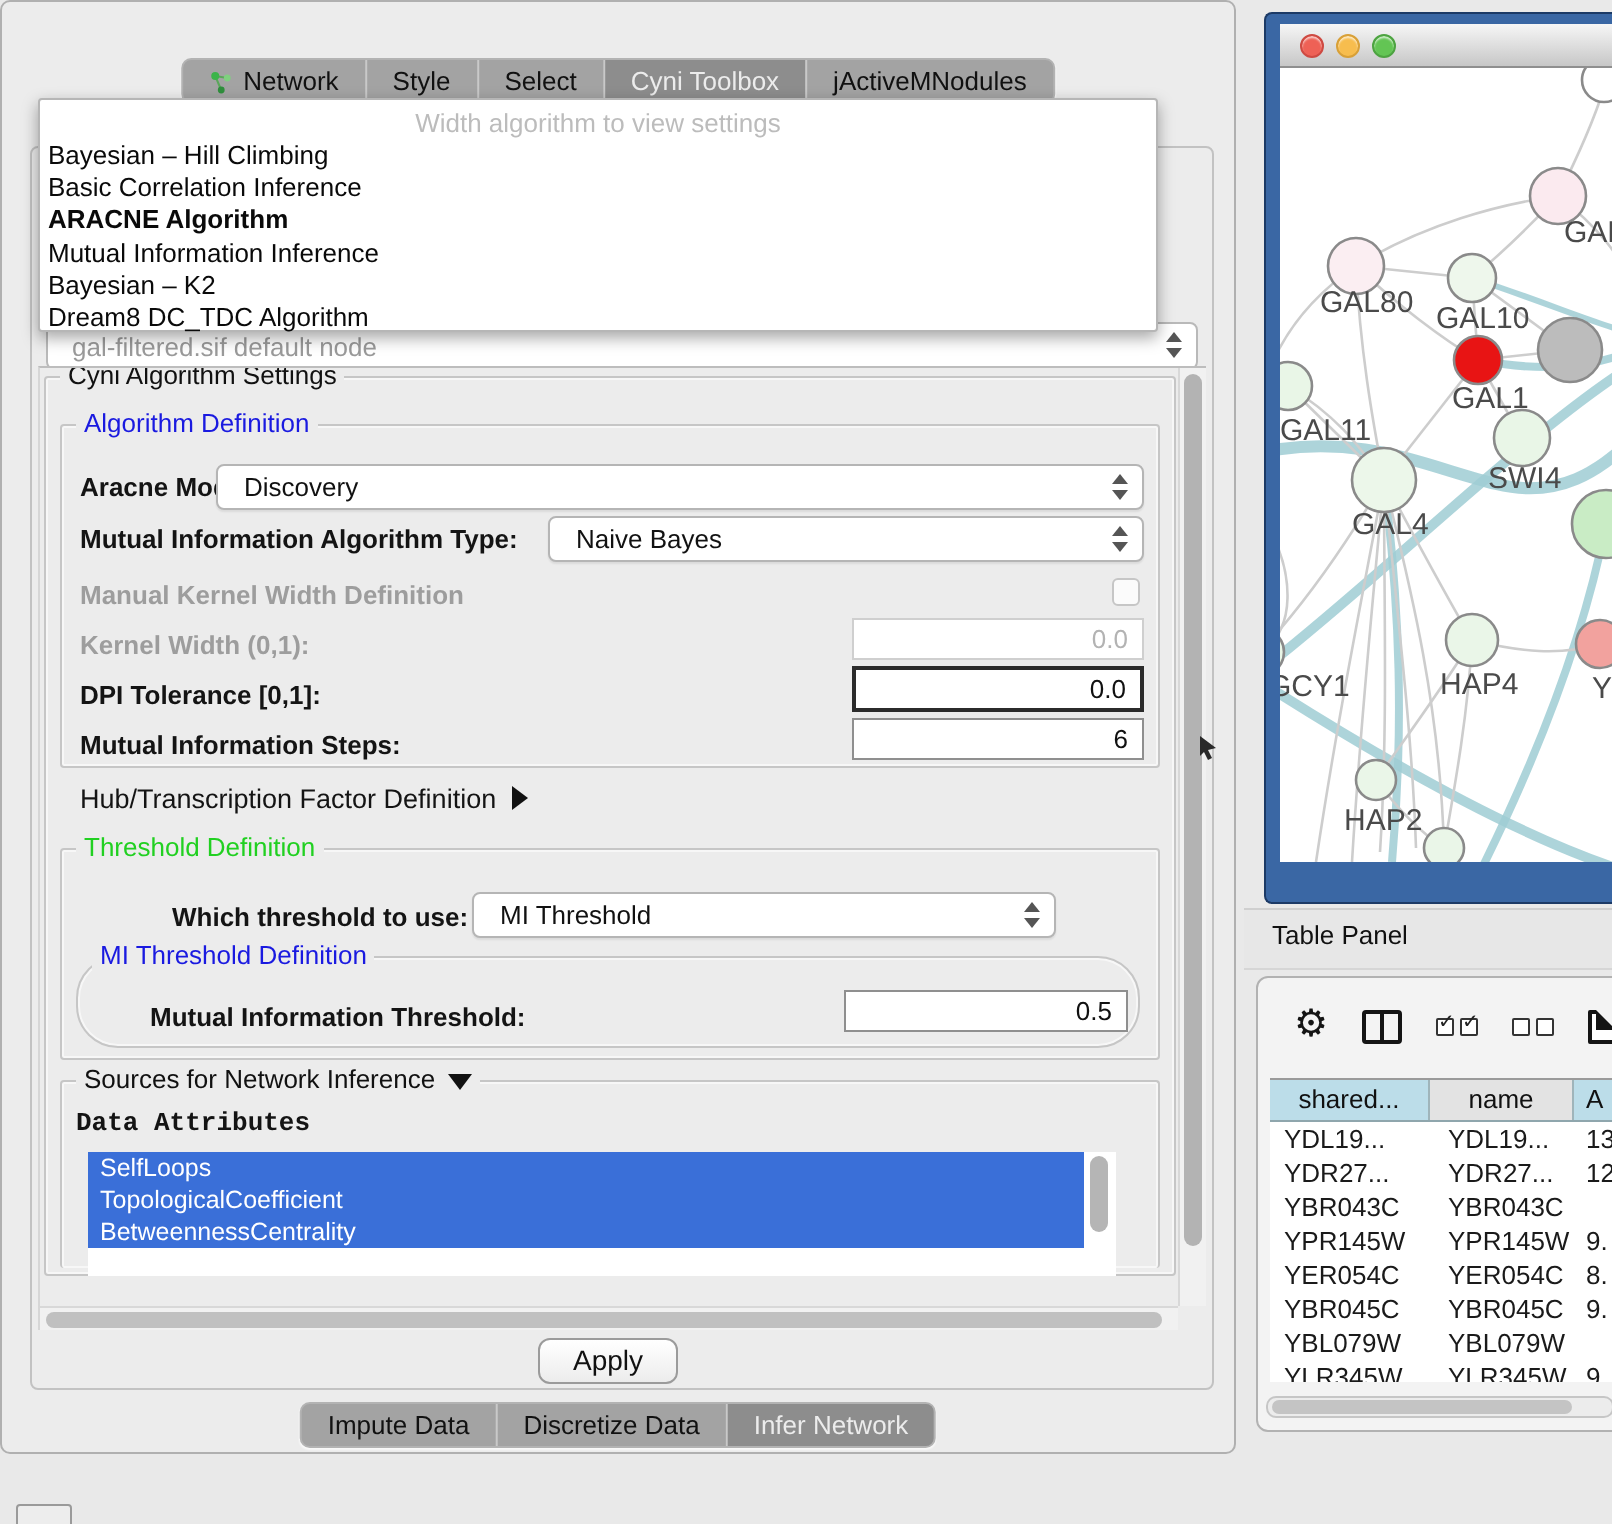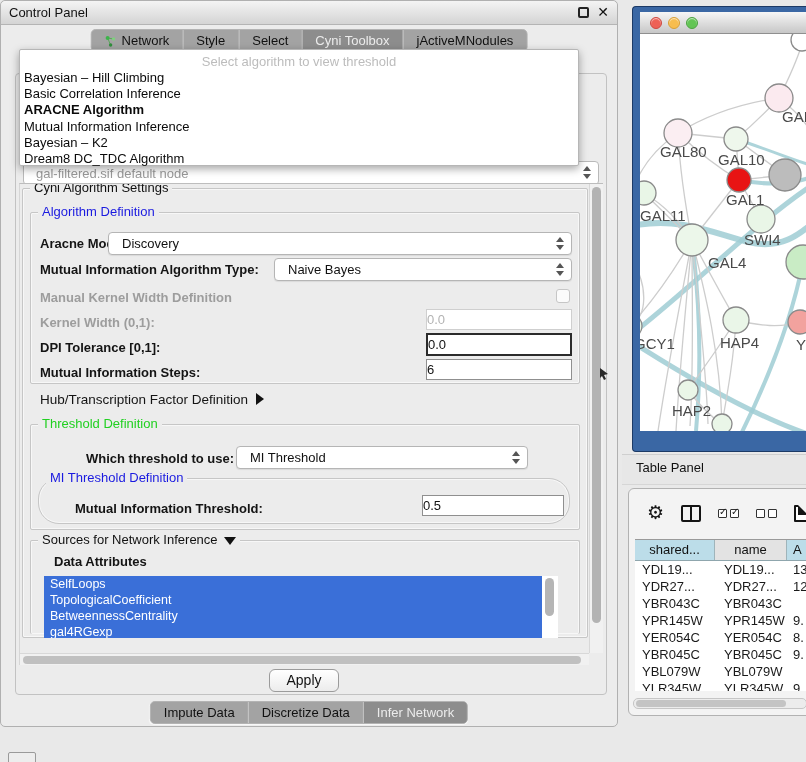--- a/index.html
+++ b/index.html
@@ -63,21 +63,21 @@
   .plain { font-weight:normal; }
 
   .combo { position:absolute; height:23px; background:#fff; border:1px solid #b5b5b5;
     border-radius:4px; line-height:21px; padding-left:13px; font-size:13px; color:#111;
     box-shadow:0 1px 1px rgba(0,0,0,.08); }
   .spin { position:absolute; right:6px; top:4px; width:9px; height:13px; }
   .spin i { position:absolute; left:0; width:0; height:0; border-left:4.5px solid transparent; border-right:4.5px solid transparent; }
   .spin .up { top:0; border-bottom:5px solid #555; }
   .spin .dn { bottom:0; border-top:5px solid #555; }
 
-  .nfield { position:absolute; background:#fff; text-align:left; padding-right:7px;
+  .nfield { position:absolute; background:#fff; text-align:right; padding-right:7px;
     font-size:13px; line-height:19px; color:#111; }
   .nfield.dis { border:1px solid #cfcfcf; color:#b3b3b3; }
   .nfield.focus { border:2px solid #2b2b2b; }
   .nfield.norm { border:1px solid #8f8f8f; }
 
   .cb { position:absolute; width:14px; height:14px; border:1px solid #c6c6c6; border-radius:3px; background:#fbfbfb; }
 
   .tri-right { display:inline-block; width:0; height:0; border-top:6px solid transparent;
     border-bottom:6px solid transparent; border-left:8px solid #111; margin-left:8px; vertical-align:-1px; }
   .tri-down { display:inline-block; width:0; height:0; border-left:6px solid transparent;
@@ -143,27 +143,20 @@
 
   svg { display:block; }
   .e-g { stroke:#cdcdcd; stroke-width:1.3; fill:none; }
   .e-t { stroke:#9fccd3; fill:none; opacity:.85; }
 </style>
 </head>
 <body>
 
 <div id="control-panel">
 
-  <div class="cp-titlebar">
-    <span class="cp-title">Control Panel</span>
-    <span class="cp-ticons">
-      <span class="float-ic"></span>
-      <span class="close-ic">✕</span>
-    </span>
-  </div>
 
   <div class="tabbar" style="top:28px;">
     <div class="tab">
       <svg width="12" height="12" viewBox="0 0 12 12">
         <line x1="3" y1="3" x2="9" y2="4" stroke="#5aa75a" stroke-width="1"></line>
         <line x1="3" y1="3" x2="6" y2="10" stroke="#5aa75a" stroke-width="1"></line>
         <circle cx="3" cy="3" r="2" fill="#3cb44a"></circle>
         <circle cx="9" cy="4" r="1.7" fill="#7fd07f"></circle>
         <circle cx="6" cy="10" r="1.7" fill="#2f8f3c"></circle>
       </svg>
@@ -187,21 +180,21 @@
 
   <div class="partial-combo">
     <span>gal-filtered.sif default node</span>
     <span class="spin">
         <i class="up"></i>
         <i class="dn"></i>
       </span>
   </div>
 
   <div class="algo-overlay">
-    <div class="algo-ph">Select algorithm to view threshold</div>
+    <div class="algo-ph">Width algorithm to view settings</div>
     <div class="algo-item">Bayesian – Hill Climbing</div>
     <div class="algo-item">Basic Correlation Inference</div>
     <div class="algo-item bold">ARACNE Algorithm</div>
     <div class="algo-item">Mutual Information Inference</div>
     <div class="algo-item">Bayesian – K2</div>
     <div class="algo-item">Dream8 DC_TDC Algorithm</div>
   </div>
 
   <div class="scrollpane">
 
@@ -254,26 +247,25 @@
     </div>
     <div class="group" style="left:18px; top:294px; width:532px; height:46px;border-radius:21px;">
       <span class="gtitle blue">MI Threshold Definition</span>
     </div>
     <div class="flabel" style="left:44px; top:317px;margin-left:11px;">Mutual Information Threshold:</div>
     <div class="nfield norm" style="left:402px; top:311px; width:142px; height:21px;">0.5</div>
 
     <div class="group" style="left:10px; top:356px; width:550px; height:94px; border-bottom:none;">
       <span class="gtitle"><span>Sources for Network Inference</span><span class="tri-down"></span></span>
     </div>
-    <div class="flabel" style="left:34px; top:370px;">Data Attributes</div>
+    <div class="flabel" style="left:18px; top:370px;font-family:Liberation Mono, monospace;">Data Attributes</div>
     <div class="attr-list" style="left:24px; top:392px; width:514px; height:62px;">
       <div class="attr-row" style="background:#3a6fd8;">SelfLoops</div>
       <div class="attr-row" style="background:#3a6fd8;">TopologicalCoefficient</div>
       <div class="attr-row" style="background:#3a6fd8;">BetweennessCentrality</div>
-      <div class="attr-row" style="background:#3a6fd8;">gal4RGexp</div>
       <div class="attr-scroll">
           <div class="thumb"></div>
         </div>
     </div>
 
     <div class="vscroll">
         <div class="thumb"></div>
       </div>
     <div class="hscroll">
         <div class="thumb"></div>
@@ -356,21 +348,21 @@
         <circle cx="48" cy="356" r="10" fill="#eaf6e8"></circle>
         <circle cx="82" cy="390" r="10" fill="#eaf6e8"></circle>
       </g>
     </svg>
     <div class="nlabel" style="left:142px; top:74px;">GAL</div>
     <div class="nlabel" style="left:20px;  top:109px;">GAL80</div>
     <div class="nlabel" style="left:78px;  top:117px;">GAL10</div>
     <div class="nlabel" style="left:86px;  top:157px;">GAL1</div>
     <div class="nlabel" style="left:0px;   top:173px;">GAL11</div>
     <div class="nlabel" style="left:104px; top:197px;">SWI4</div>
-    <div class="nlabel" style="left:36px;  top:220px;margin-left:32px;">GAL4</div>
+    <div class="nlabel" style="left:36px;  top:220px;">GAL4</div>
     <div class="nlabel" style="left:-6px;  top:301px;">GCY1</div>
     <div class="nlabel" style="left:80px;  top:300px;">HAP4</div>
     <div class="nlabel" style="left:156px; top:302px;">Y</div>
     <div class="nlabel" style="left:32px;  top:368px;">HAP2</div>
   </div>
 </div>
 
 <div class="tp-strip"></div>
 <div class="tp-title">Table Panel</div>
 

